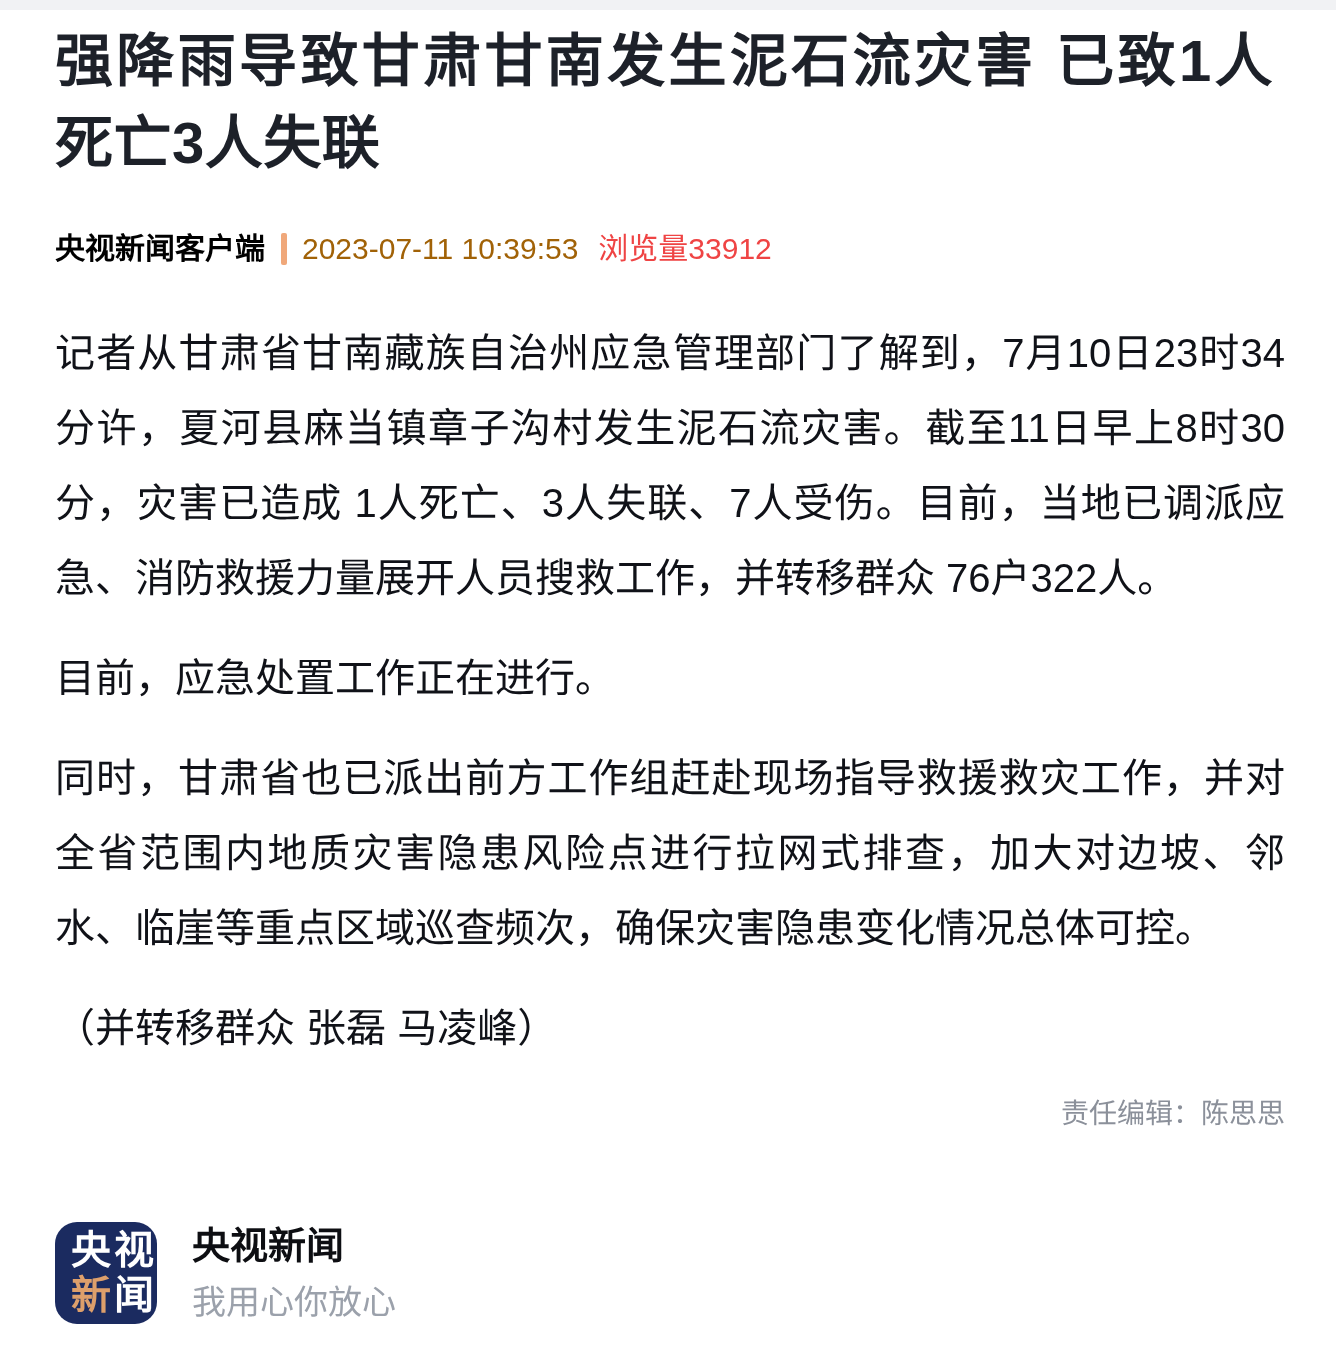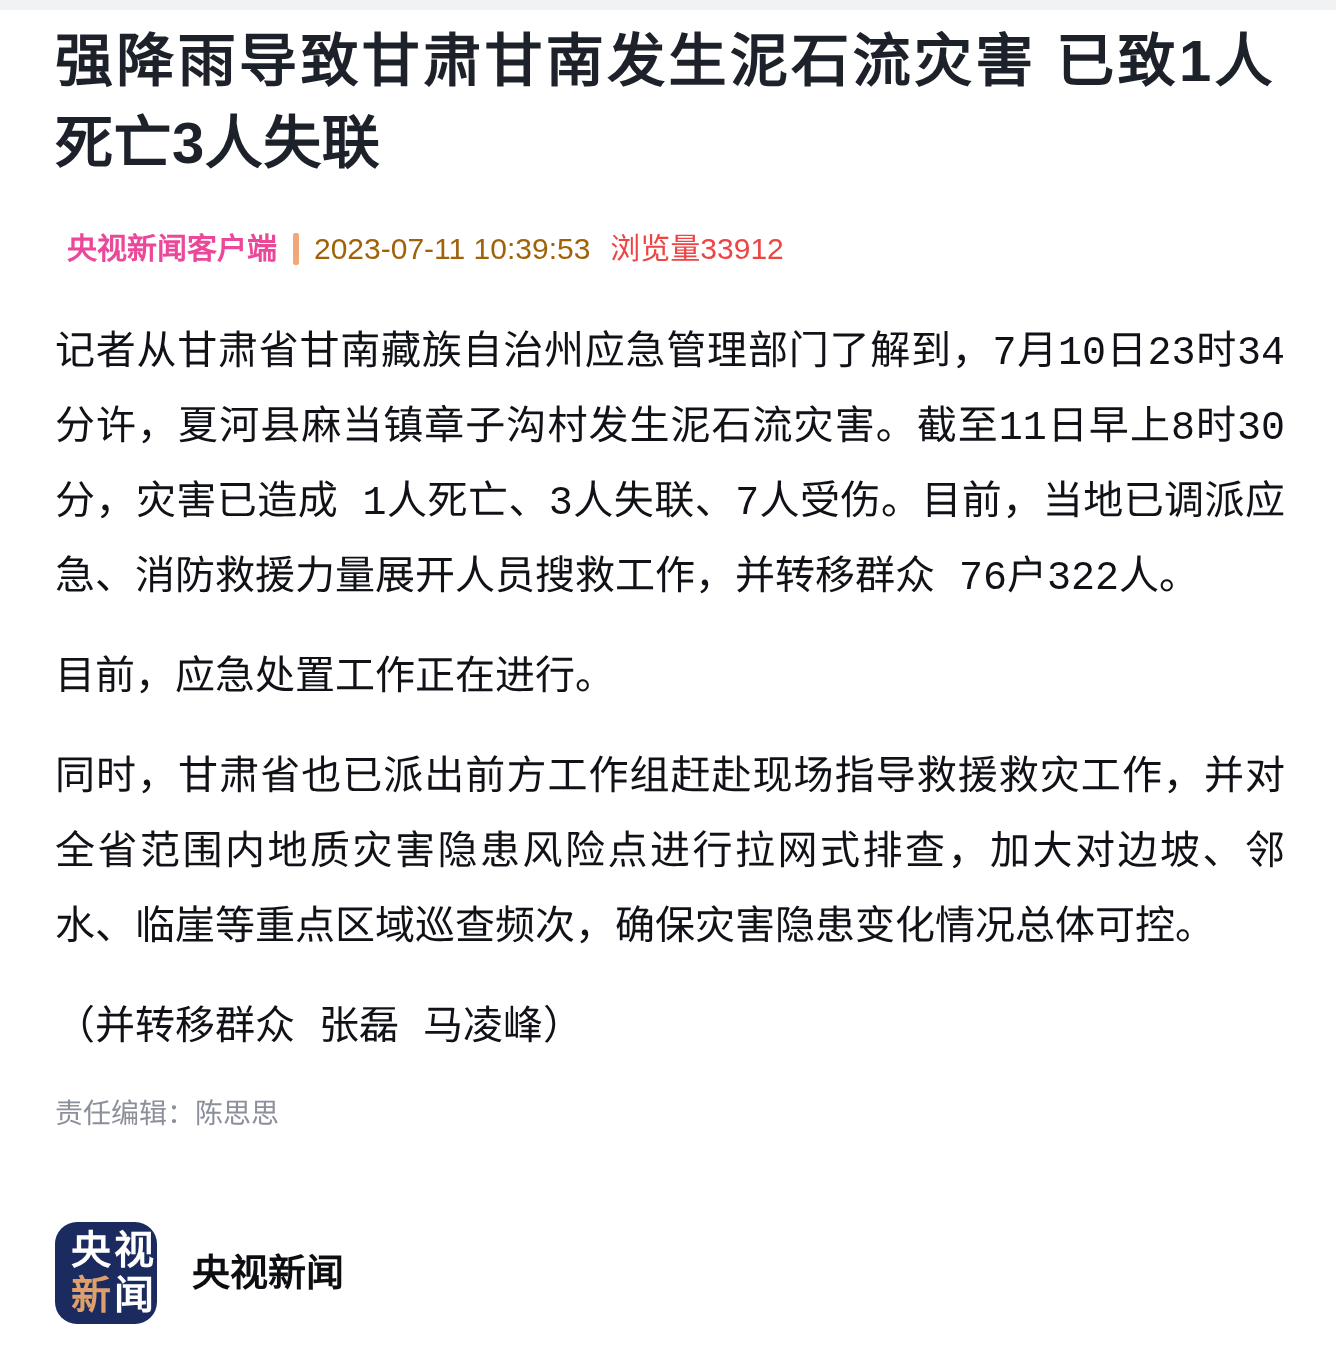--- a/index.html
+++ b/index.html
@@ -34,23 +34,22 @@
   }
   .meta-row {
     margin-top: 44px;
     display: flex;
     align-items: center;
     font-size: 30px;
     line-height: 42px;
     white-space: nowrap;
   }
   .meta-source {
-    color: #ec4899;
+    color: #000000;
     font-weight: 700;
-    margin-left: 12px;
   }
   .meta-divider {
     width: 6px;
     height: 32px;
     border-radius: 2px;
     background: #f0a87a;
     margin: 0 15px 0 16px;
     flex: 0 0 auto;
   }
   .meta-date {
@@ -59,33 +58,33 @@
   .meta-views {
     color: #ef4444;
     margin-left: 20px;
   }
   .article-body {
     margin-top: 46px;
     font-size: 40px;
     line-height: 75px;
     color: #101218;
     text-align: justify;
-    font-family: Liberation Mono, monospace;
   }
   .article-body p {
     margin: 0 0 25px 0;
   }
   .article-body p:last-child {
     margin-bottom: 0;
   }
   .editor-row {
     margin-top: 28px;
     font-size: 28px;
     line-height: 40px;
     color: #8b909a;
+    text-align: right;
   }
   .footer-card {
     margin-top: 88px;
     display: flex;
     align-items: center;
     cursor: pointer;
   }
   .cctv-logo {
     width: 102px;
     height: 102px;
@@ -156,16 +155,17 @@
     <span>责任编辑：</span><span>陈思思</span>
   </div>
 
   <div class="footer-card">
     <div class="cctv-logo">
       <span class="logo-row">央视</span>
       <span class="logo-row"><span class="logo-orange">新</span><span>闻</span></span>
     </div>
     <div class="footer-text">
       <span class="footer-name">央视新闻</span>
+      <span class="footer-tagline">我用心你放心</span>
     </div>
   </div>
 
 </div>
 
 </body></html>

